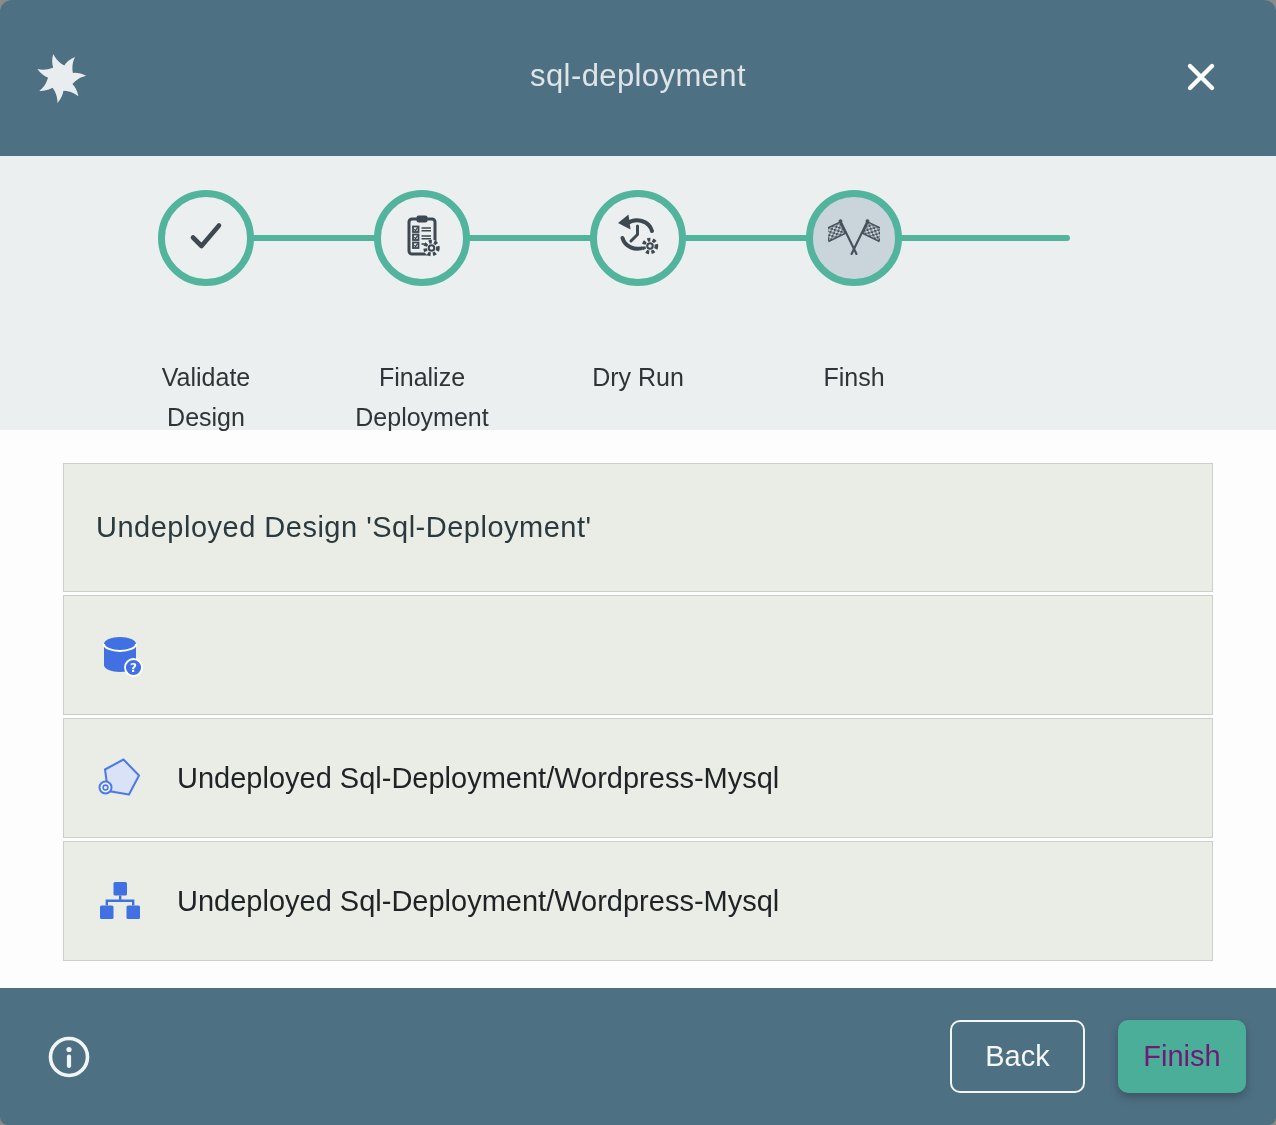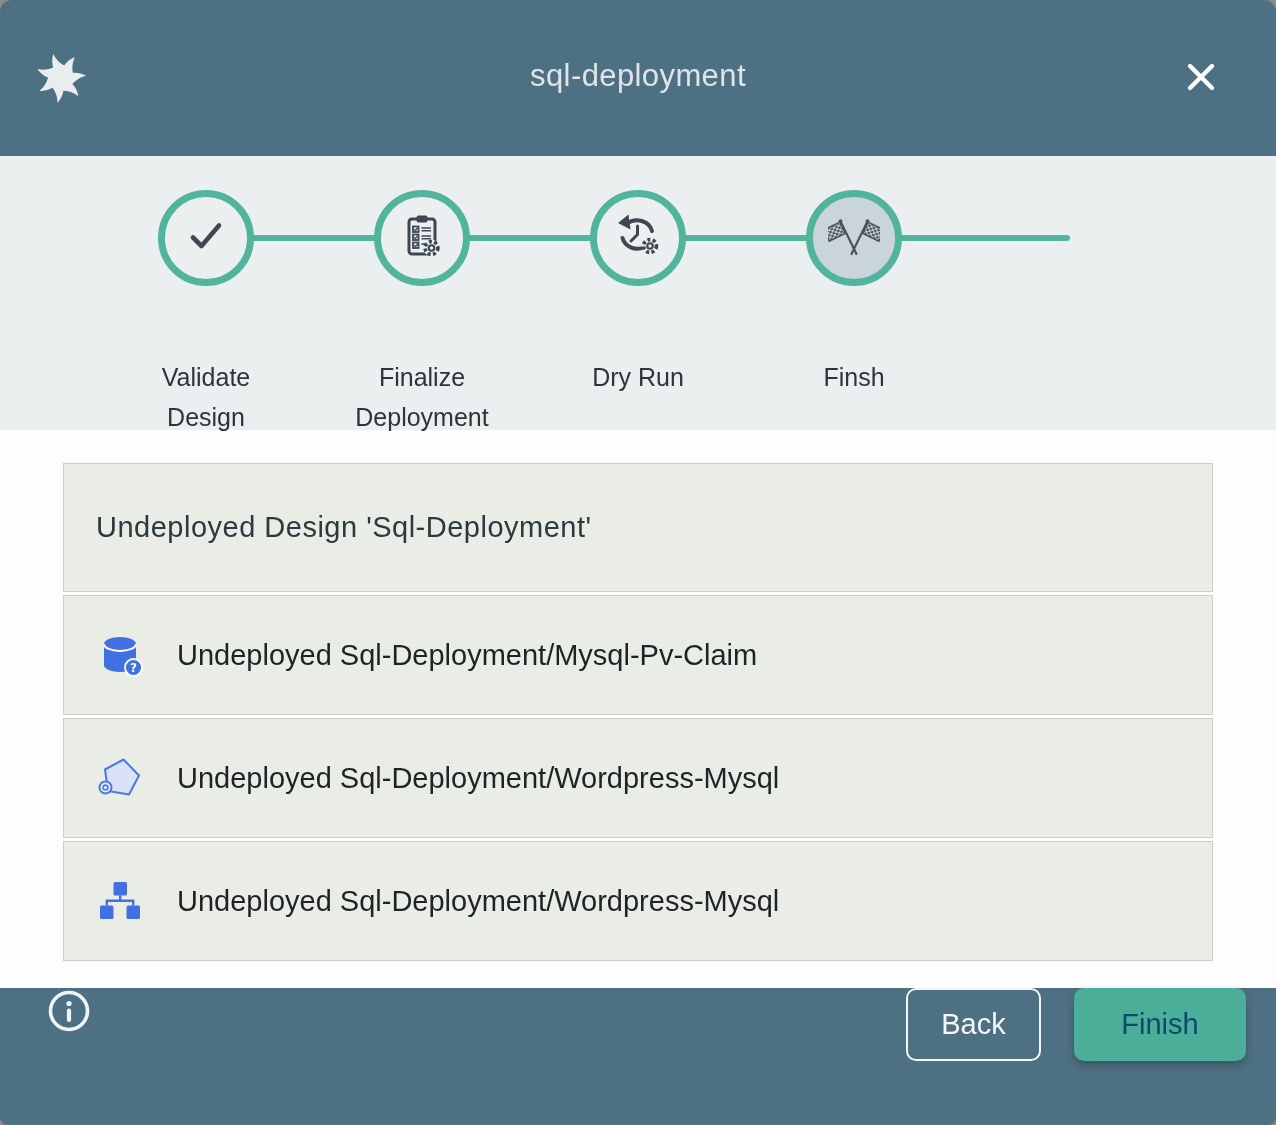--- a/index.html
+++ b/index.html
@@ -33,29 +33,29 @@
   .content{flex:1;background:#FDFDFD;padding:33px 63px 0;}
   .row{background:#E9EDE6;border:1px solid #CBCEC9;box-sizing:border-box;
     display:flex;align-items:center;padding:0 32px;margin-bottom:3px;}
   .row.hdr-row{height:129px;}
   .row.item-row{height:120px;}
   .row-icon{width:48px;height:48px;flex:none;margin-right:33px;}
   .row-text{font-size:29px;color:#1F2326;}
   .row.hdr-row .row-text{color:#2B3A3E;letter-spacing:.5px;}
 
   
-  .ftr{height:137px;background:#4E7083;flex:none;display:flex;
+  .ftr{height:137px;background:#4E7083;flex:none;display:flex;align-items:center;
     padding:0 30px 0 46px;}
   .info-btn{width:46px;height:46px;background:none;border:none;padding:0;cursor:pointer;}
   .ftr-spacer{flex:1;}
   .btn{height:73px;border-radius:10px;font-size:29px;cursor:pointer;
     font-family:"Liberation Sans",sans-serif;}
   .btn-back{width:135px;background:transparent;border:2px solid #F3F5F6;
     color:#F5F7F8;margin-right:33px;box-sizing:border-box;}
-  .btn-finish{width:172px;background:#4BAE98;border:none;color:#0c4a6e;
+  .btn-finish{width:128px;background:#4BAE98;border:none;color:#701a75;
     box-shadow:0 4px 9px rgba(0,0,0,.25);}
 </style>
 </head>
 <body>
 
 <svg width="0" height="0" style="position:absolute" aria-hidden="true">
   <defs>
     <g id="gear-shape">
       <circle r="8.2" fill="#EBEFF0"></circle>
       <circle r="6.4" fill="none" stroke="#3E4850" stroke-width="3.6" stroke-dasharray="3 2.35"></circle>
@@ -183,21 +183,20 @@
 
     <div class="row item-row">
       <span class="row-icon">
         <svg viewBox="0 0 48 48" width="48" height="48">
           <path d="M8 13 c0 -3.9 7.2 -7 16 -7 s16 3.1 16 7 v21 c0 3.9 -7.2 7 -16 7 s-16 -3.1 -16 -7 z" fill="#4170E2"></path>
           <path d="M8 13 a16 7 0 0 0 32 0" stroke="#FFFFFF" stroke-width="2" fill="none"></path>
           <circle cx="37.5" cy="36.5" r="8.5" fill="#4170E2" stroke="#FFFFFF" stroke-width="1.8"></circle>
           <text x="37.5" y="41" font-size="12" font-weight="bold" fill="#FFFFFF" text-anchor="middle" font-family="DejaVu Sans, sans-serif">?</text>
         </svg>
       </span>
-      <span class="row-text">Undeployed Sql-Deployment/Mysql-Pv-Claim</span>
     </div>
 
     <div class="row item-row">
       <span class="row-icon">
         <svg viewBox="0 0 48 48" width="48" height="48">
           <polygon points="27.5,5.5 43,21.5 33,40.5 12,37 9,15.5" fill="#D9E2F7" stroke="#4B79E8" stroke-width="2" stroke-linejoin="round"></polygon>
           <circle cx="9.5" cy="33.5" r="6" fill="#EFF3FC" stroke="#4B79E8" stroke-width="2"></circle>
           <circle cx="9.5" cy="33.5" r="2.4" fill="none" stroke="#4B79E8" stroke-width="1.6"></circle>
         </svg>
       </span>

